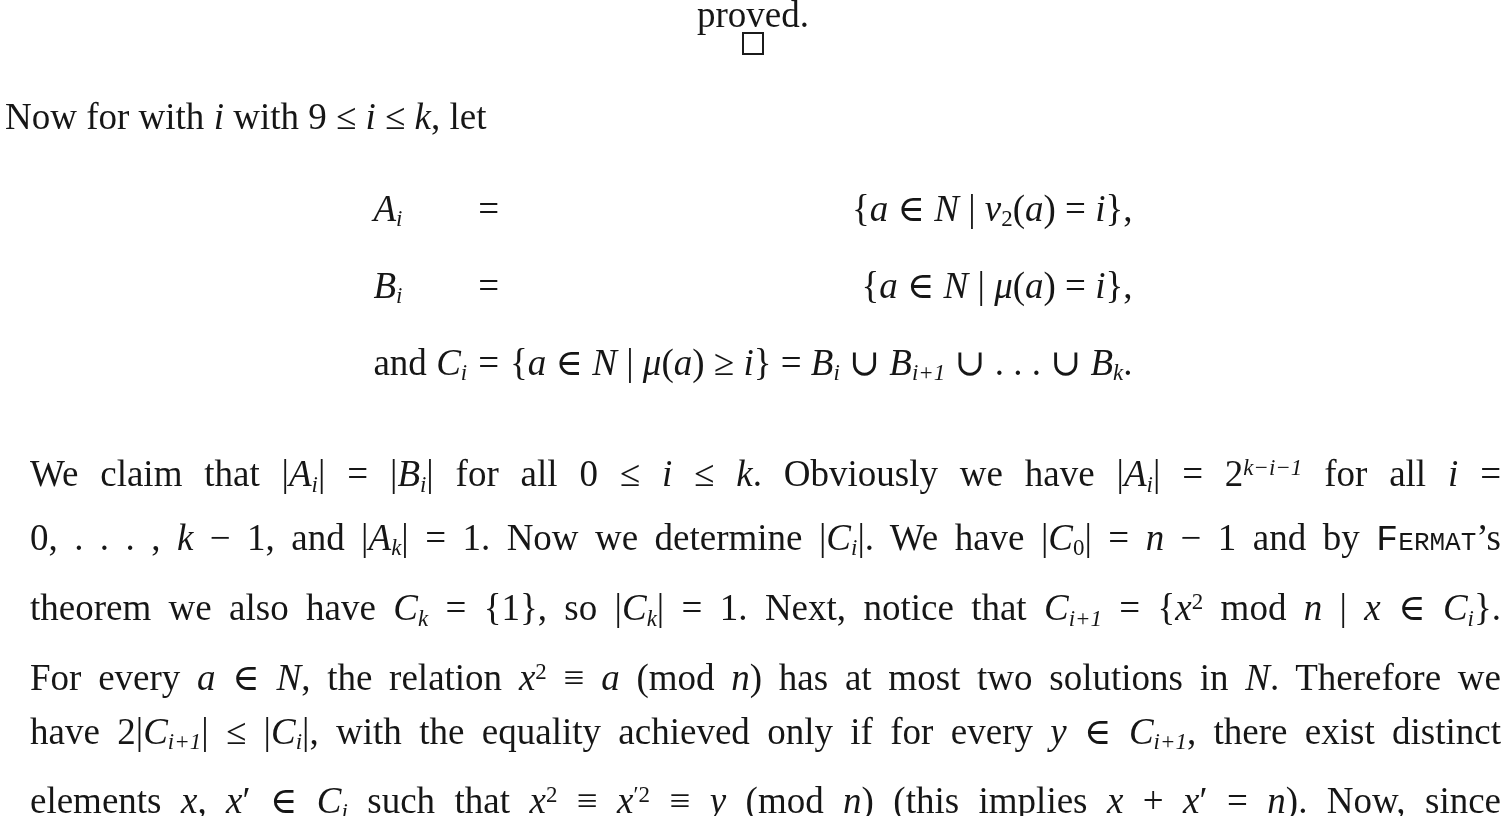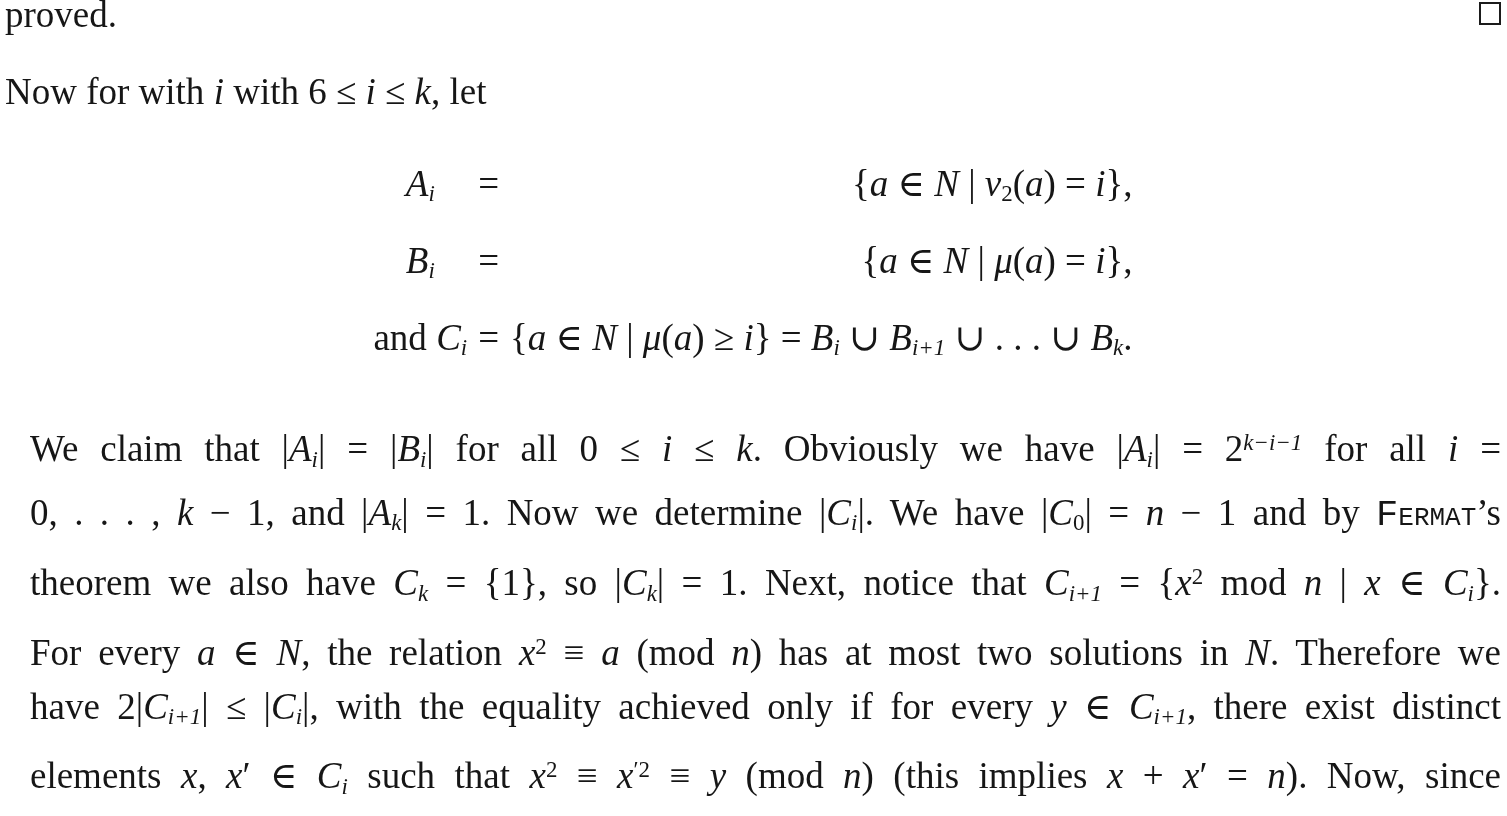--- a/index.html
+++ b/index.html
@@ -17,41 +17,42 @@
   }
   .mi  { font-style: italic; }
   .mr  { font-style: normal; }
   .msc { font-variant: small-caps; font-family: Liberation Mono, monospace; }
   .msub { font-size: 0.62em; vertical-align: -0.22em; }
   .msup { font-size: 0.62em; vertical-align: 0.5em; }
 
   .line-proved {
     display: flex;
     justify-content: space-between;
-    align-items: flex-start;
+    align-items: center;
     line-height: 30px;
+    flex-direction: column;
   }
   .qed {
     width: 18px;
     height: 19px;
     border: 2.5px solid #1b1b1b;
     margin-top: 2px;
     flex: 0 0 auto;
   }
   .intro {
     margin-top: 41px;
     line-height: 42px;
   }
   .eqblock {
     display: table;
     margin: 37px auto 0 auto;
   }
   .eqrow  { display: table-row; line-height: 67px; }
   .eqcell { display: table-cell; white-space: nowrap; }
-  .eq-lhs { text-align: center; }
+  .eq-lhs { text-align: left; }
   .eq-sign { padding: 0 11px; text-align: center; }
   .eq-rhs { text-align: right; }
 
   .para { margin-top: 35px; }
   .pline {
     line-height: 53.5px;
     text-align: justify;
     text-align-last: justify;
     text-justify: inter-word;
     white-space: normal;
@@ -61,21 +62,21 @@
 </head>
 <body>
 
 <div class="page">
 
   <div class="line-proved">
     <span>proved.</span>
     <span class="qed"></span>
   </div>
 
-  <div class="intro"><span class="mr">Now for with </span><span class="mi">i</span><span class="mr"> with 6 ≤ </span><span class="mi">i</span><span class="mr"> ≤ </span><span class="mi">k</span><span class="mr">, let</span></div>
+  <div class="intro"><span class="mr">Now for with </span><span class="mi">i</span><span class="mr"> with 9 ≤ </span><span class="mi">i</span><span class="mr"> ≤ </span><span class="mi">k</span><span class="mr">, let</span></div>
 
   <div class="eqblock">
     <div class="eqrow">
       <span class="eqcell eq-lhs"><span class="mi">A</span><span class="msub mi">i</span></span>
       <span class="eqcell eq-sign">=</span>
       <span class="eqcell eq-rhs"><span class="mr">{</span><span class="mi">a</span><span class="mr"> ∈ </span><span class="mi">N</span><span class="mr"> | </span><span class="mi">ν</span><span class="msub mr">2</span><span class="mr">(</span><span class="mi">a</span><span class="mr">) = </span><span class="mi">i</span><span class="mr">},</span></span>
     </div>
     <div class="eqrow">
       <span class="eqcell eq-lhs"><span class="mi">B</span><span class="msub mi">i</span></span>
       <span class="eqcell eq-sign">=</span>

